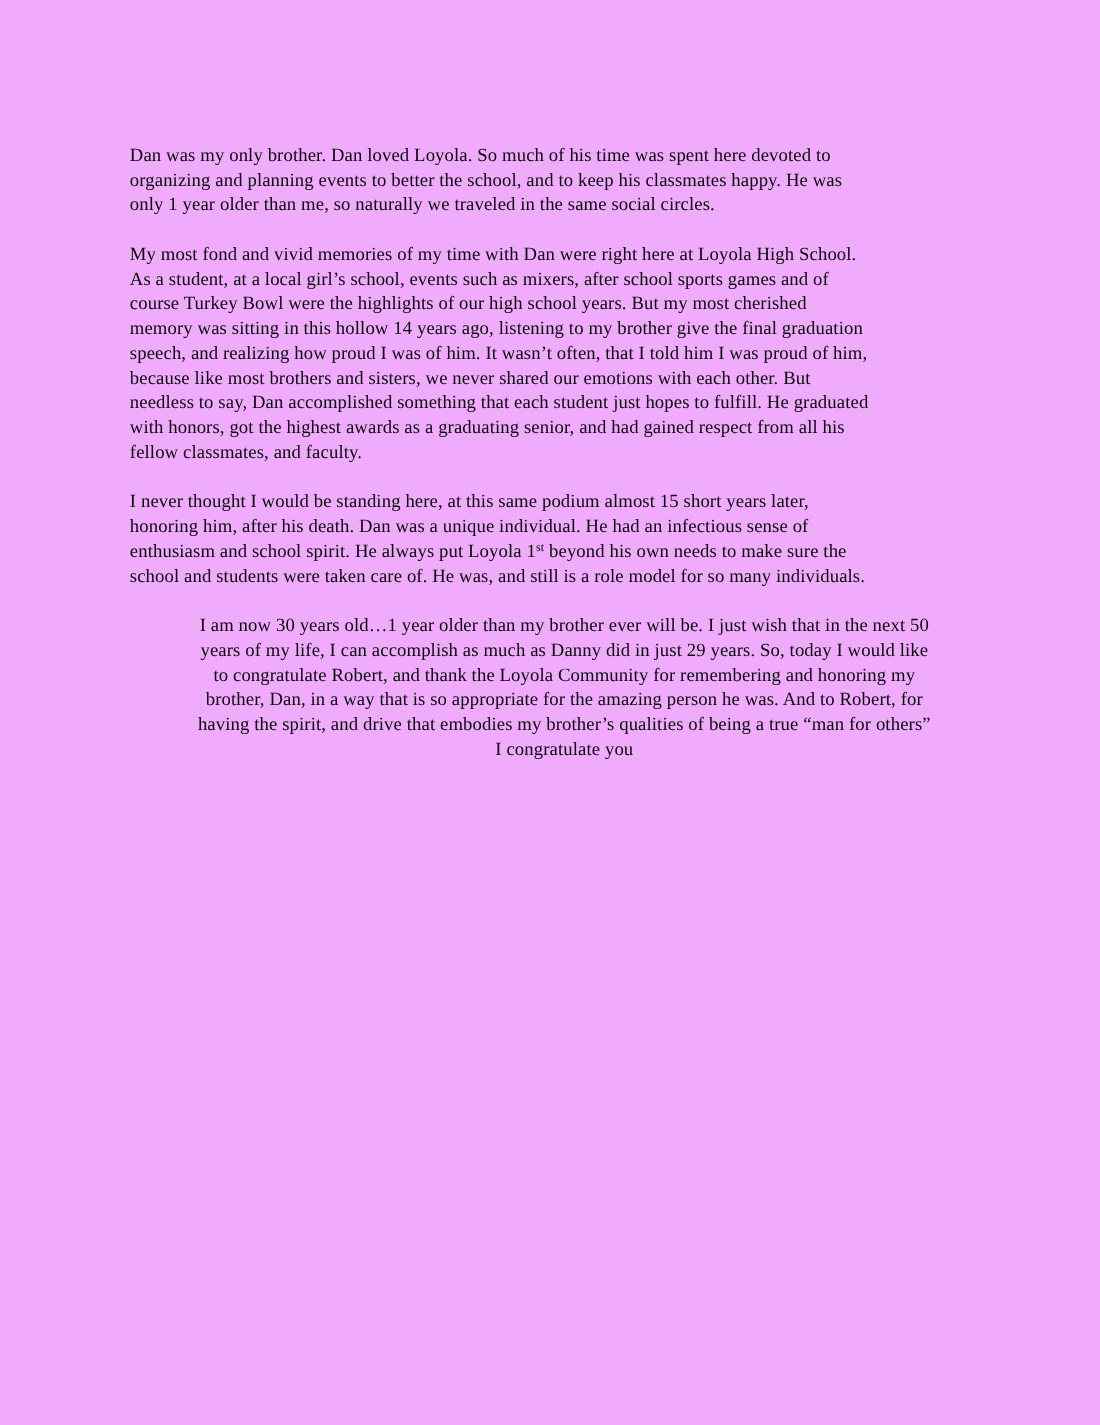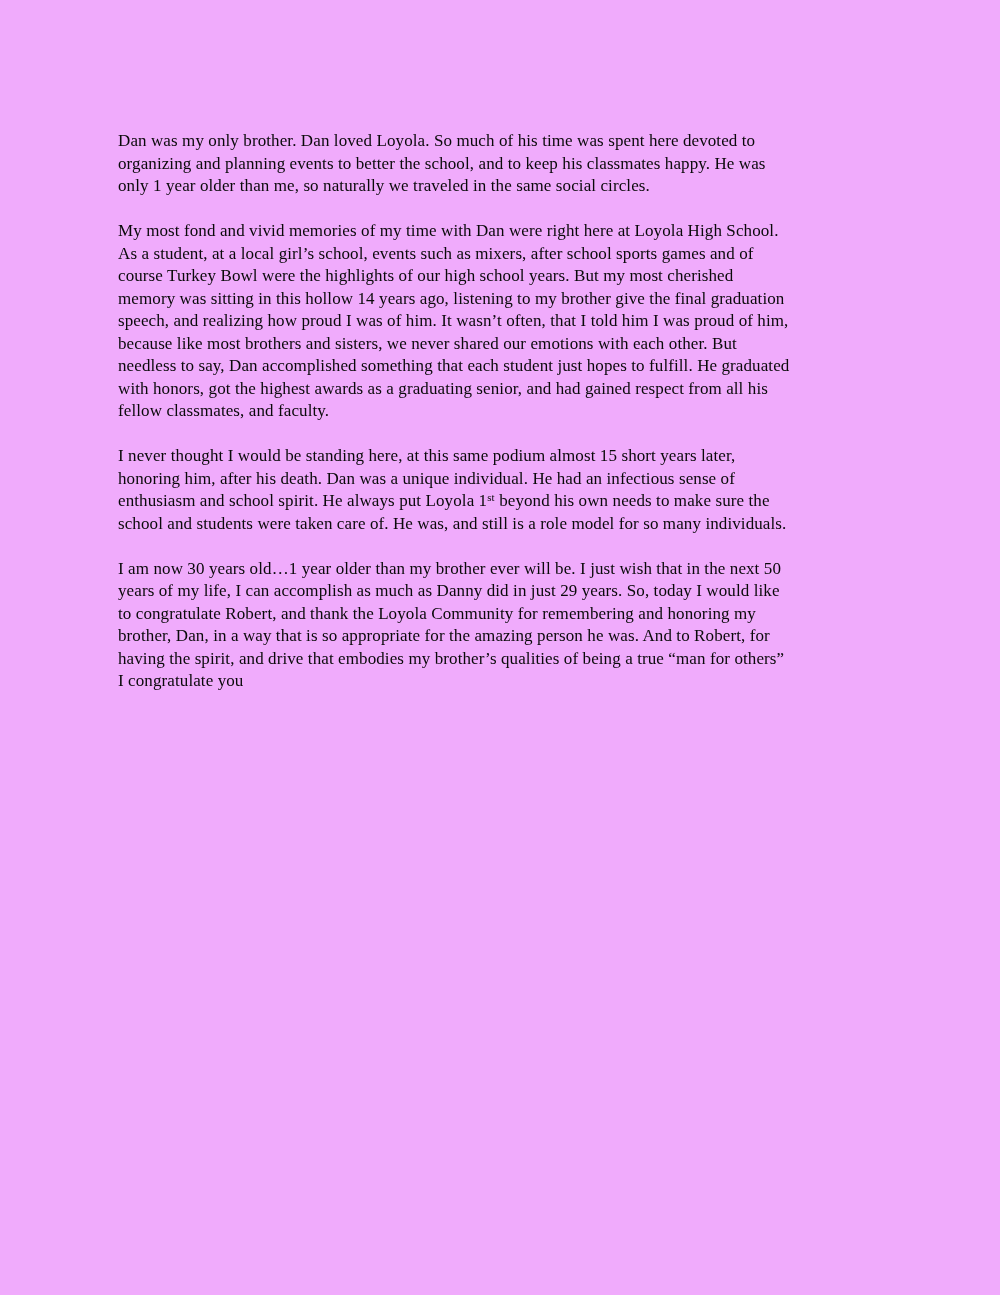--- a/index.html
+++ b/index.html
@@ -24,20 +24,21 @@
   }
   .para {
     margin: 0 0 22.5px 0;
     font-size: 17px;
     line-height: 22.5px;
     white-space: pre;
     letter-spacing: 0.1px;
   }
   .para:last-child {
     margin-bottom: 0;
+    text-align: center;
   }
   sup.ordinal {
     font-size: 11px;
     line-height: 0;
     vertical-align: baseline;
     position: relative;
     top: -0.45em;
   }
 </style>
 </head>

